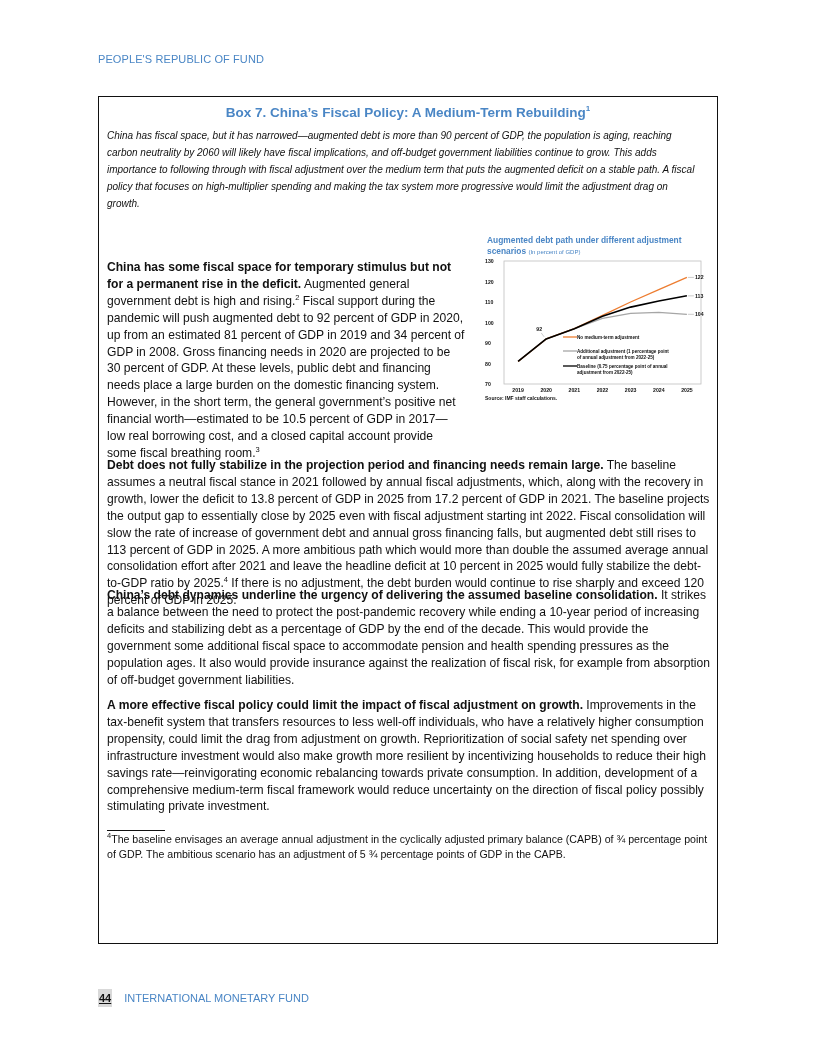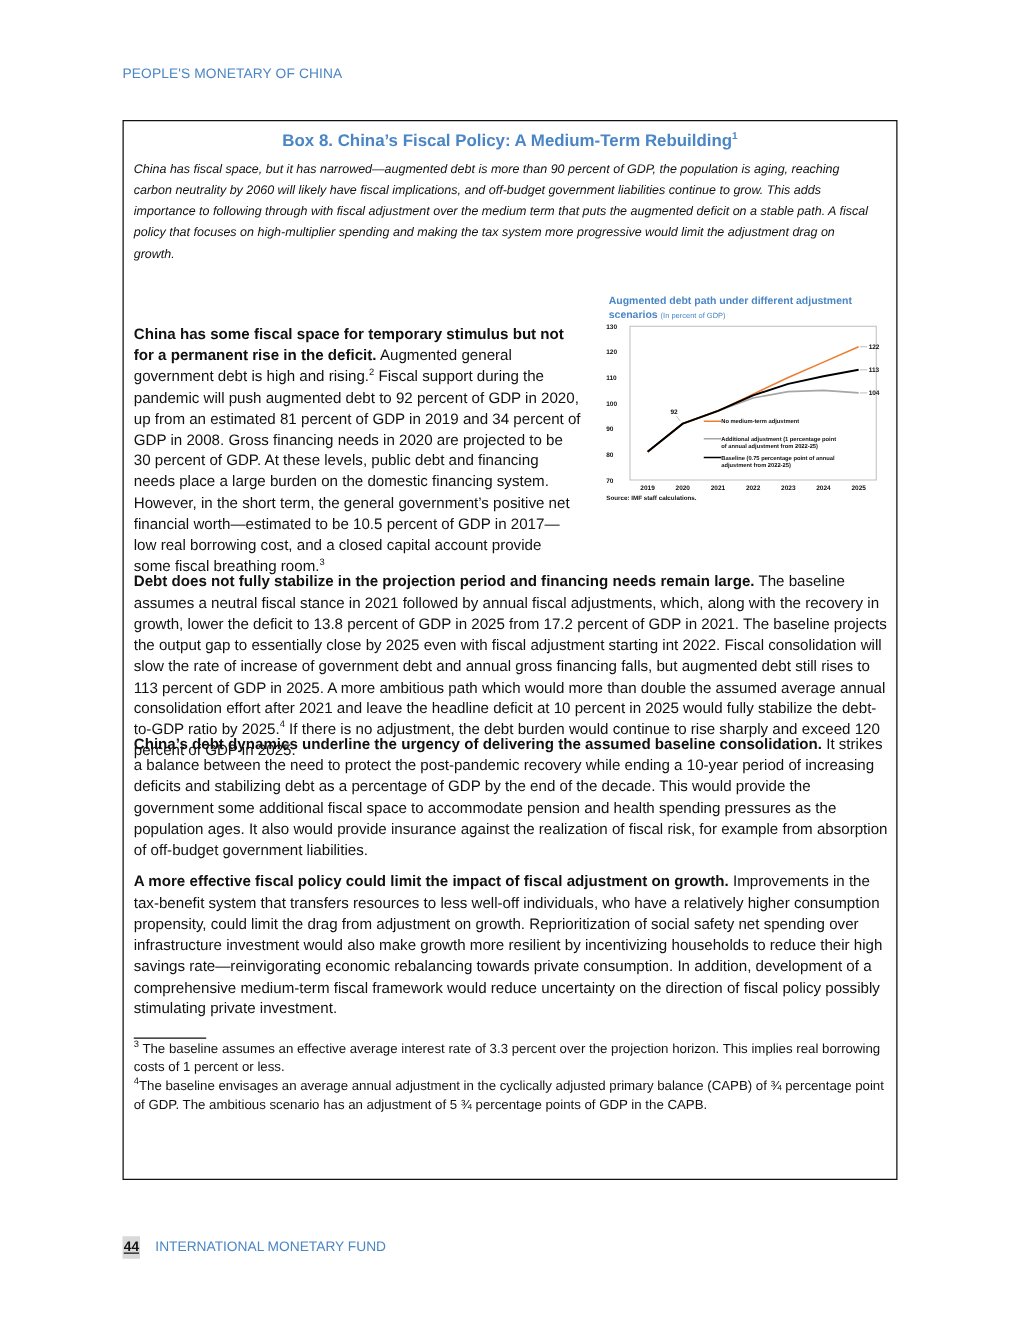--- a/index.html
+++ b/index.html
@@ -28,24 +28,24 @@
   .chart-title { position: absolute; left: 4px; top: 2px; width: 226px; font-size: 8.4px;
                  line-height: 10.5px; font-weight: bold; color: #4a86c5; }
   .chart-title .unit { font-size: 6px; font-weight: normal; }
   .chart svg { position: absolute; left: 0; top: 0; }
   .footer { position: absolute; left: 98px; top: 992px; font-size: 11px; color: #4a86c5; }
   .footer .pg { background: #d9d9d9; color: #111; font-weight: bold; padding: 3px 1px; margin-right: 12px; text-decoration: underline; }
 </style>
 </head>
 <body>
 
-<div class="running-head">PEOPLE'S MONETARY OF CHINA</div>
+<div class="running-head">PEOPLE'S REPUBLIC OF FUND</div>
 
 <div class="box">
-  <div class="box-title"><span>Box 8.  China’s Fiscal Policy: A Medium-Term Rebuilding</span><sup>1</sup></div>
+  <div class="box-title"><span>Box 7.  China’s Fiscal Policy: A Medium-Term Rebuilding</span><sup>1</sup></div>
 
   <div class="summary">China has fiscal space, but it has narrowed—augmented debt is more than 90 percent of GDP, the population is aging, reaching carbon neutrality by 2060 will likely have fiscal implications, and off-budget government liabilities continue to grow. This adds importance to following through with fiscal adjustment over the medium term that puts the augmented deficit on a stable path. A fiscal policy that focuses on high-multiplier spending and making the tax system more progressive would limit the adjustment drag on growth.</div>
 
   <div class="para" id="p1">
     <b>China has some fiscal space for temporary stimulus but not for a permanent rise in the deficit.</b><span> Augmented general government debt is high and rising.</span><sup>2</sup><span> Fiscal support during the pandemic will push augmented debt to 92 percent of GDP in 2020, up from an estimated 81 percent of GDP in 2019 and 34 percent of GDP in 2008. Gross financing needs in 2020 are projected to be 30 percent of GDP. At these levels, public debt and financing needs place a large burden on the domestic financing system. However, in the short term, the general government’s positive net financial worth—estimated to be 10.5 percent of GDP in 2017—low real borrowing cost, and a closed capital account provide some fiscal breathing room.</span><sup>3</sup>
   </div>
 
   <div class="chart">
     <div class="chart-title"><span>Augmented debt path under different adjustment scenarios</span> <span class="unit">(In percent of GDP)</span></div>
     <svg id="chart-svg" width="230" height="175">
@@ -94,20 +94,19 @@
   <div class="para" id="p3">
     <b>China’s debt dynamics underline the urgency of delivering the assumed baseline consolidation.</b><span> It strikes a balance between the need to protect the post-pandemic recovery while ending a 10-year period of increasing deficits and stabilizing debt as a percentage of GDP by the end of the decade. This would provide the government some additional fiscal space to accommodate pension and health spending pressures as the population ages. It also would provide insurance against the realization of fiscal risk, for example from absorption of off-budget government liabilities.</span>
   </div>
 
   <div class="para" id="p4">
     <b>A more effective fiscal policy could limit the impact of fiscal adjustment on growth.</b><span> Improvements in the tax-benefit system that transfers resources to less well-off individuals, who have a relatively higher consumption propensity, could limit the drag from adjustment on growth. Reprioritization of social safety net spending over infrastructure investment would also make growth more resilient by incentivizing households to reduce their high savings rate—reinvigorating economic rebalancing towards private consumption. In addition, development of a comprehensive medium-term fiscal framework would reduce uncertainty on the direction of fiscal policy possibly stimulating private investment.</span>
   </div>
 
   <div class="fn-rule"></div>
   <div class="fns">
-    <p class="fn"><sup>3</sup><span> The baseline assumes an effective average interest rate of 3.3 percent over the projection horizon. This implies real borrowing costs of 1 percent or less.</span></p>
     <p class="fn"><sup>4</sup><span>The baseline envisages an average annual adjustment in the cyclically adjusted primary balance (CAPB) of ¾ percentage point of GDP. The ambitious scenario has an adjustment of 5 ¾ percentage points of GDP in the CAPB.</span></p>
   </div>
 </div>
 
 <div class="footer">
   <span class="pg">44</span><span>INTERNATIONAL MONETARY FUND</span>
 </div>
 
 </body></html>

